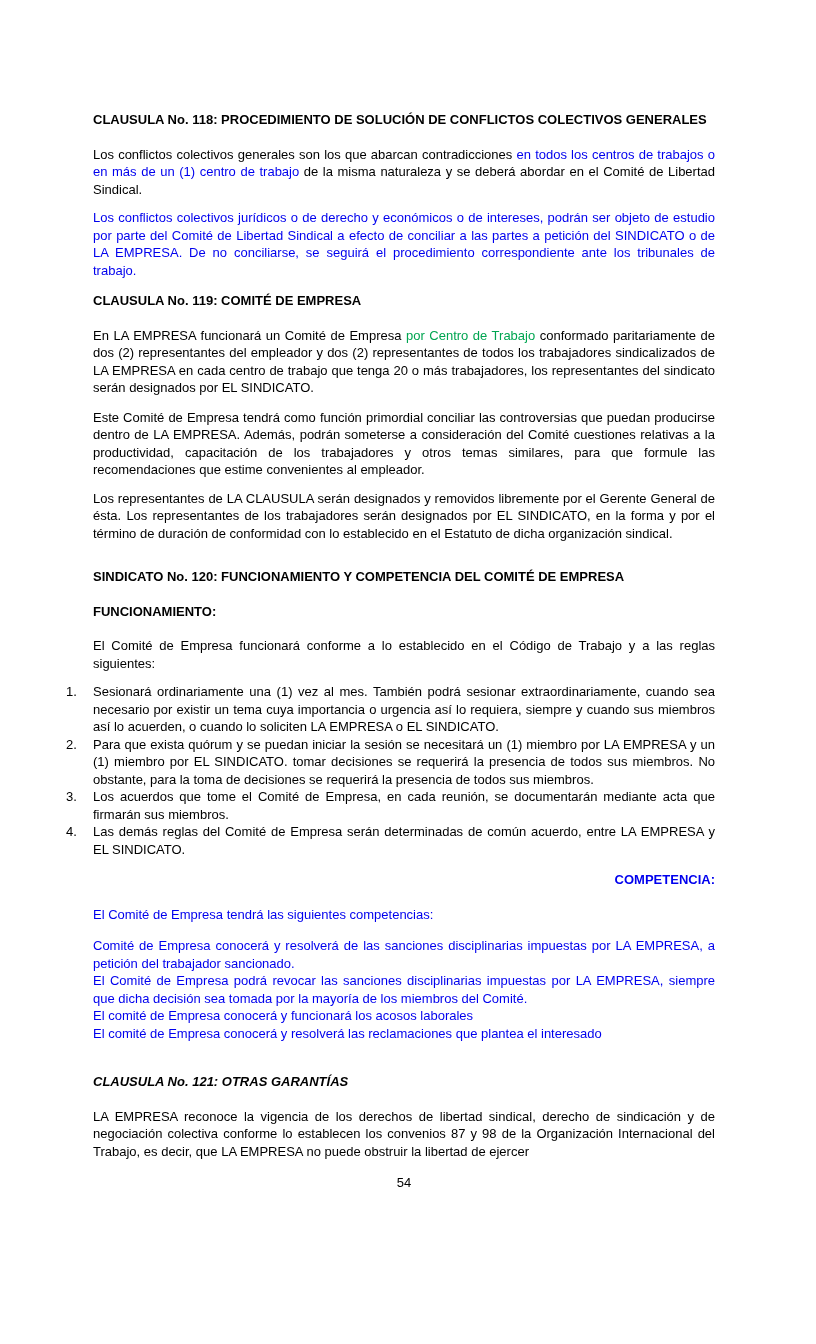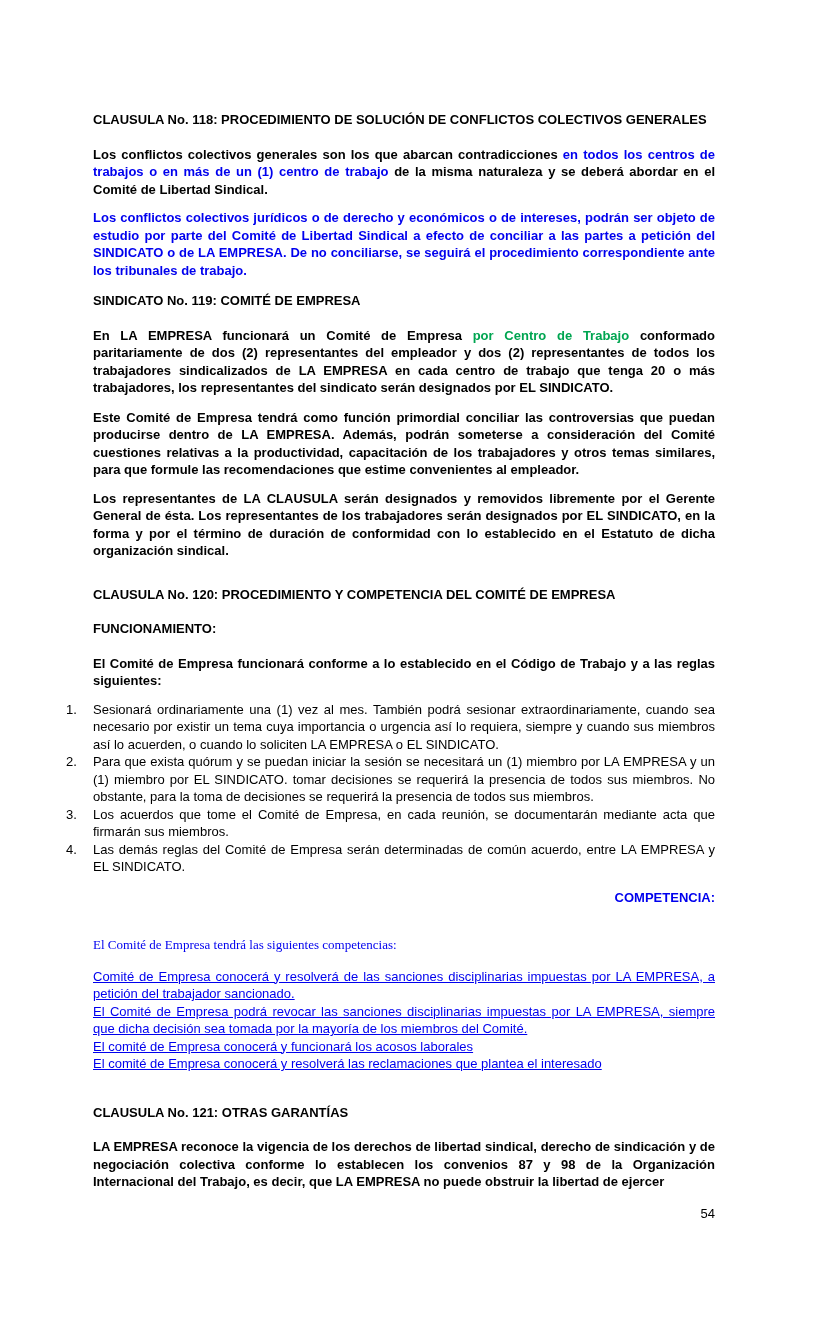--- a/index.html
+++ b/index.html
@@ -20,69 +20,69 @@
     box-sizing:border-box;
     width:816px;height:1344px;
     padding:111px 101px 0 93px;
     display:flex;flex-direction:column;
   }
   p{margin:0;}
   .h{
     font-weight:bold;
     text-align:left;
   }
-  .body-p{text-align:justify;font-weight:bold;}
+  .body-p{text-align:justify;}
   .blue{color:var(--blue);}
   .green{color:var(--green);}
 
   .h118{margin-bottom:17px;}
   .p118a{margin-bottom:11px;}
   .p118b{margin-bottom:0;}
   .h119{margin-top:13px;}
   .p119a{margin-top:17px;}
   .p119b{margin-top:12px;}
   .p119c{margin-top:11px;}
   .h120{margin-top:26px;}
   .lbl-func{margin-top:17px;font-weight:bold;}
   .p120intro{margin-top:17px;}
   .rules{margin-top:11px;}
   .rule{display:flex;}
   .rule-num{flex:0 0 27px;margin-left:-27px;text-align:left;}
   .rule-text{flex:1;text-align:justify;}
   .lbl-comp{margin-top:13px;font-weight:bold;color:var(--blue);text-align:right;}
-  .p-comp-intro{margin-top:30px;color:var(--blue);font-family:Liberation Serif, serif;}
+  .p-comp-intro{margin-top:17px;color:var(--blue);}
   .comp-block{margin-top:14px;}
-  .comp-block p{text-align:justify;color:var(--blue);text-decoration:underline;}
-  .h121{margin-top:31px;}
+  .comp-block p{text-align:justify;color:var(--blue);}
+  .h121{margin-top:31px;font-style:italic;}
   .p121{margin-top:17px;}
   .footer{
     margin-top:14px;
-    text-align:right;
+    text-align:center;
   }
 </style>
 </head>
 <body>
 
 <div class="page">
 
   <p class="h h118">CLAUSULA No. 118: PROCEDIMIENTO DE SOLUCIÓN DE CONFLICTOS COLECTIVOS GENERALES</p>
 
   <p class="body-p p118a"><span>Los conflictos colectivos generales son los que abarcan contradicciones </span><span class="blue">en todos los centros de trabajos o en más de un (1) centro de trabajo </span><span>de la misma naturaleza y se deberá abordar en el Comité de Libertad Sindical.</span></p>
 
   <p class="body-p blue p118b">Los conflictos colectivos jurídicos o de derecho y económicos o de intereses, podrán ser objeto de estudio por parte del Comité de Libertad Sindical a efecto de conciliar a las partes a petición del SINDICATO o de LA EMPRESA. De no conciliarse, se seguirá el procedimiento correspondiente ante los tribunales de trabajo.</p>
 
-  <p class="h h119">SINDICATO No. 119: COMITÉ DE EMPRESA</p>
+  <p class="h h119">CLAUSULA No. 119: COMITÉ DE EMPRESA</p>
 
   <p class="body-p p119a"><span>En LA EMPRESA funcionará un Comité de Empresa </span><span class="green">por Centro de Trabajo </span><span>conformado paritariamente de dos (2) representantes del empleador y dos (2) representantes de todos los trabajadores sindicalizados de LA EMPRESA en cada centro de trabajo que tenga 20 o más trabajadores, los representantes del sindicato serán designados por EL SINDICATO.</span></p>
 
   <p class="body-p p119b">Este Comité de Empresa tendrá como función primordial conciliar las controversias que puedan producirse dentro de LA EMPRESA. Además, podrán someterse a consideración del Comité cuestiones relativas a la productividad, capacitación de los trabajadores y otros temas similares, para que formule las recomendaciones que estime convenientes al empleador.</p>
 
   <p class="body-p p119c">Los representantes de LA CLAUSULA serán designados y removidos libremente por el Gerente General de ésta. Los representantes de los trabajadores serán designados por EL SINDICATO, en la forma y por el término de duración de conformidad con lo establecido en el Estatuto de dicha organización sindical.</p>
 
-  <p class="h h120">CLAUSULA No. 120: PROCEDIMIENTO Y COMPETENCIA DEL COMITÉ DE EMPRESA</p>
+  <p class="h h120">SINDICATO No. 120: FUNCIONAMIENTO Y COMPETENCIA DEL COMITÉ DE EMPRESA</p>
 
   <p class="lbl-func">FUNCIONAMIENTO:</p>
 
   <p class="body-p p120intro">El Comité de Empresa funcionará conforme a lo establecido en el Código de Trabajo y a las reglas siguientes:</p>
 
   <div class="rules">
     <div class="rule">
       <span class="rule-num">1.</span>
       <span class="rule-text">Sesionará ordinariamente una (1) vez al mes. También podrá sesionar extraordinariamente, cuando sea necesario por existir un tema cuya importancia o urgencia así lo requiera, siempre y cuando sus miembros así lo acuerden, o cuando lo soliciten LA EMPRESA o EL SINDICATO.</span>
     </div>

